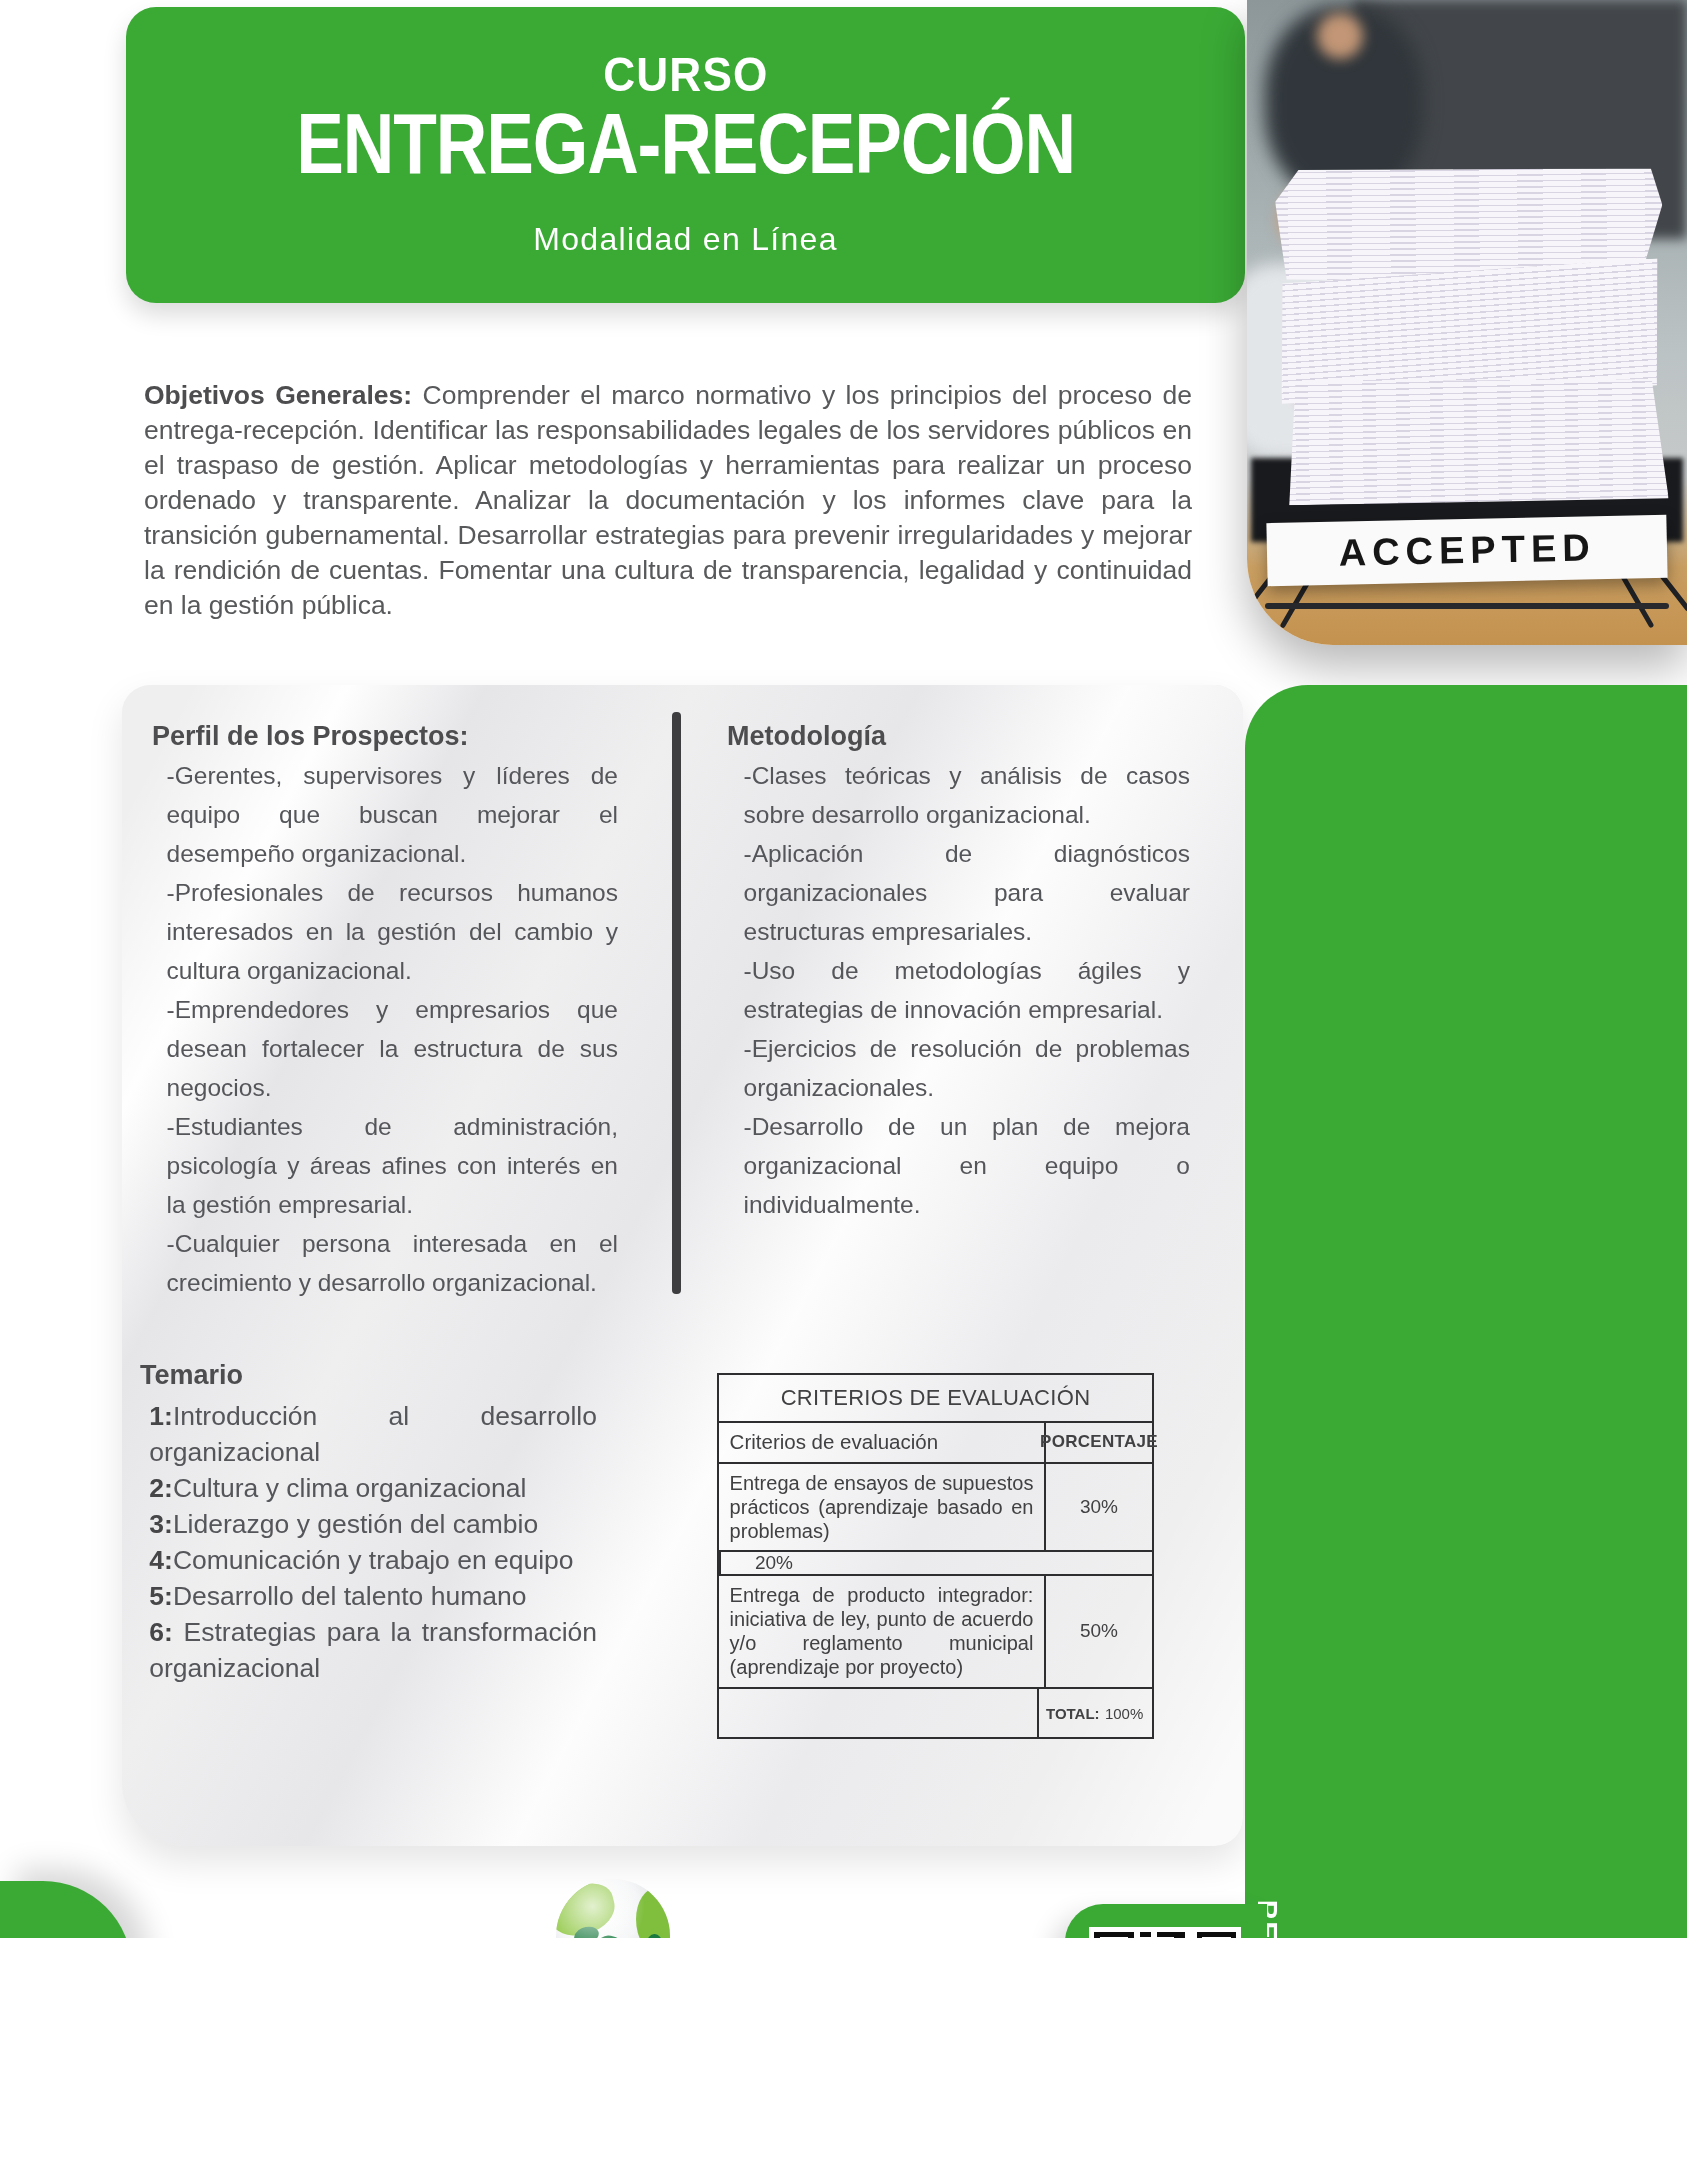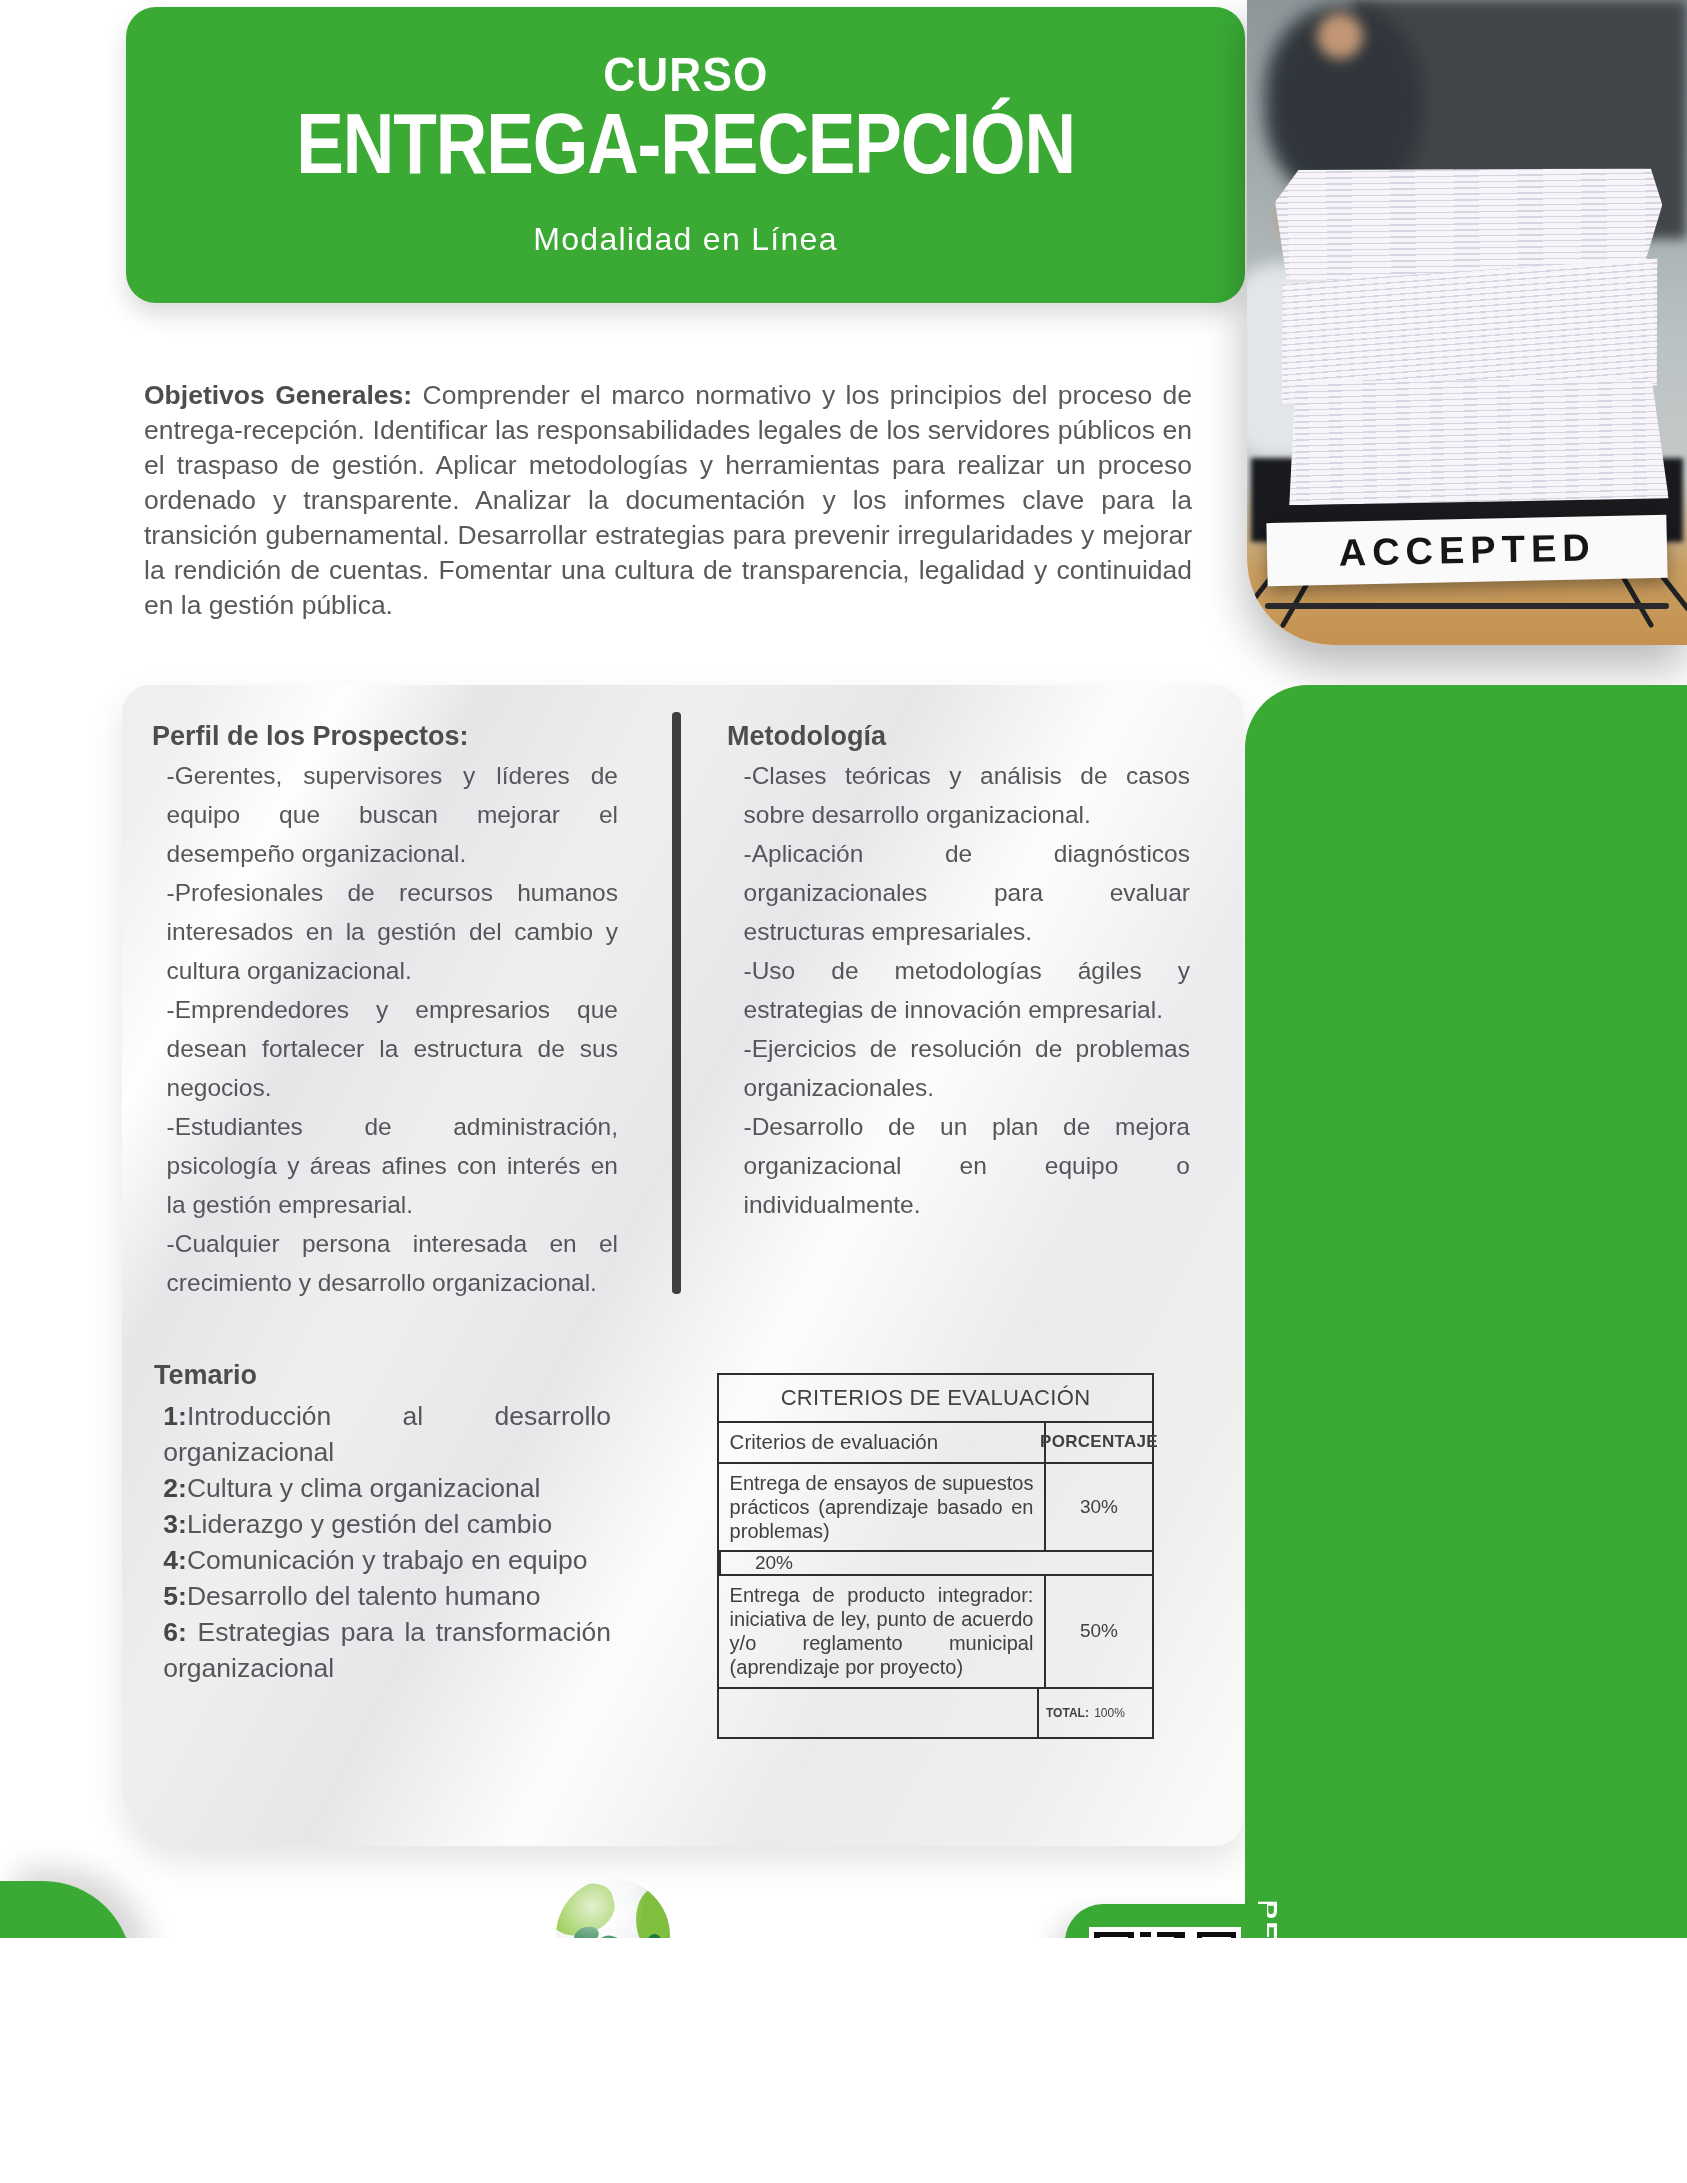--- a/index.html
+++ b/index.html
@@ -62,38 +62,38 @@
 
   .section-heading{font-weight:700;font-size:27px;color:#4d4d4f;}
   .col-list{margin:4px 0 0 0;padding:0;list-style:none;font-size:24.5px;line-height:39px;
     font-weight:300;text-align:justify;color:#55565a;}
   .profile-section{position:absolute;left:30px;top:36px;width:466px;}
   .profile-section .col-list{padding-left:14.6px;}
   .methodology-section{position:absolute;left:605px;top:36px;width:463px;}
   .methodology-section .col-list{padding-left:16.5px;}
   .v-divider{position:absolute;left:550px;top:26.5px;width:8.6px;height:582px;background:#3e3e40;border-radius:4px;}
 
-  .temario-section{position:absolute;left:32px;top:675px;width:457px;}
+  .temario-section{position:absolute;left:18px;top:675px;width:457px;}
   .temario-list{margin:6.6px 0 0 0;padding:0 0 0 9.3px;list-style:none;font-size:26.5px;line-height:36px;
     font-weight:300;text-align:justify;color:#55565a;}
   .temario-list b{font-weight:700;color:#464648;}
 
   
   .eval-table{position:absolute;left:595px;top:688px;width:433px;border:2.6px solid #2e2e30;background:transparent;
     color:#414042;}
   .eval-title{height:46px;display:flex;align-items:center;justify-content:center;
     font-size:22px;letter-spacing:0.3px;}
   .eval-row{display:flex;border-top:2px solid #2e2e30;}
   .eval-cell-crit{flex:1;padding:7.3px 10.6px;font-size:20px;line-height:24px;text-align:justify;}
   .eval-cell-pct{width:106px;border-left:2px solid #2e2e30;display:flex;align-items:center;justify-content:center;
     font-size:19px;}
   .eval-header .eval-cell-crit{font-size:20.5px;display:flex;align-items:center;}
   .eval-header .eval-cell-pct{font-weight:700;font-size:17px;letter-spacing:0.3px;transform:none;}
   .eval-total .eval-cell-crit{min-height:34px;}
-  .eval-total .eval-cell-pct{justify-content:flex-start;padding-left:6.6px;font-size:12px;}
+  .eval-total .eval-cell-pct{justify-content:flex-start;padding-left:6.6px;font-size:15px;}
   .eval-total b{font-weight:700;margin-right:5.3px;}
 
   
   .right-column{position:absolute;left:1245px;top:685px;width:442px;height:1499px;
     background:#3aaa35;border-top-left-radius:63px;}
   .register-label{position:absolute;left:1282px;top:1900px;width:246px;height:30px;
     transform:rotate(90deg);transform-origin:0 0;
     color:#ffffff;font-size:27px;font-weight:600;letter-spacing:2px;white-space:nowrap;}
 
   

